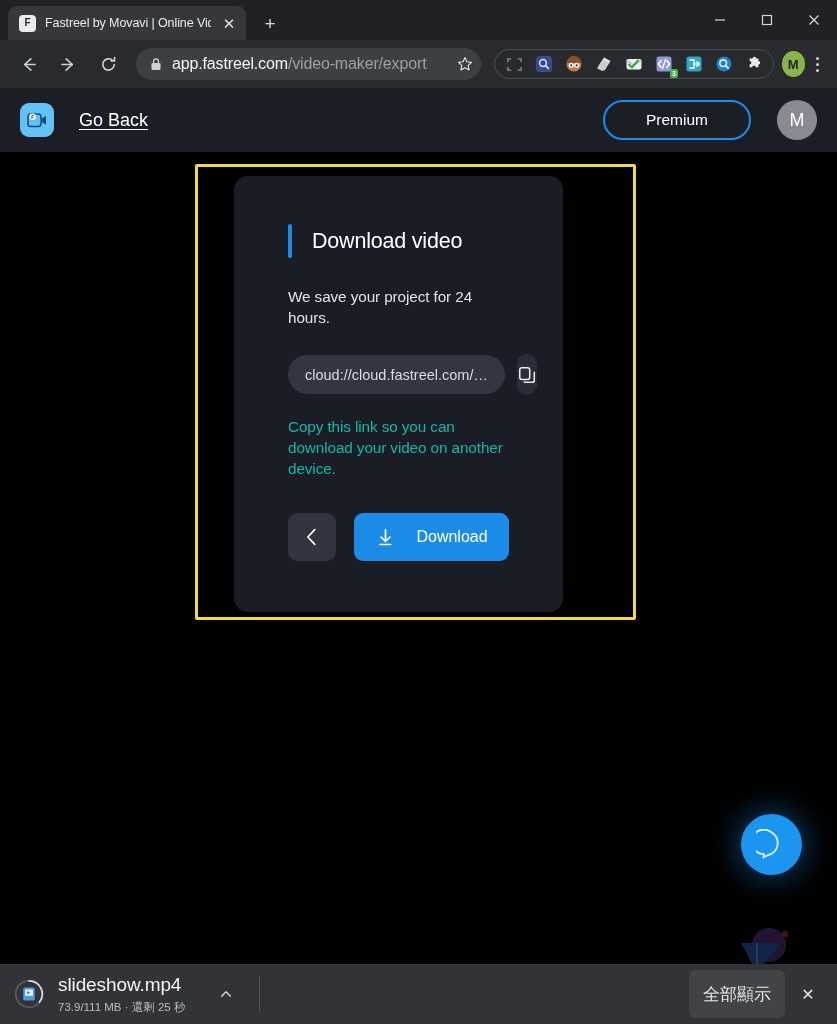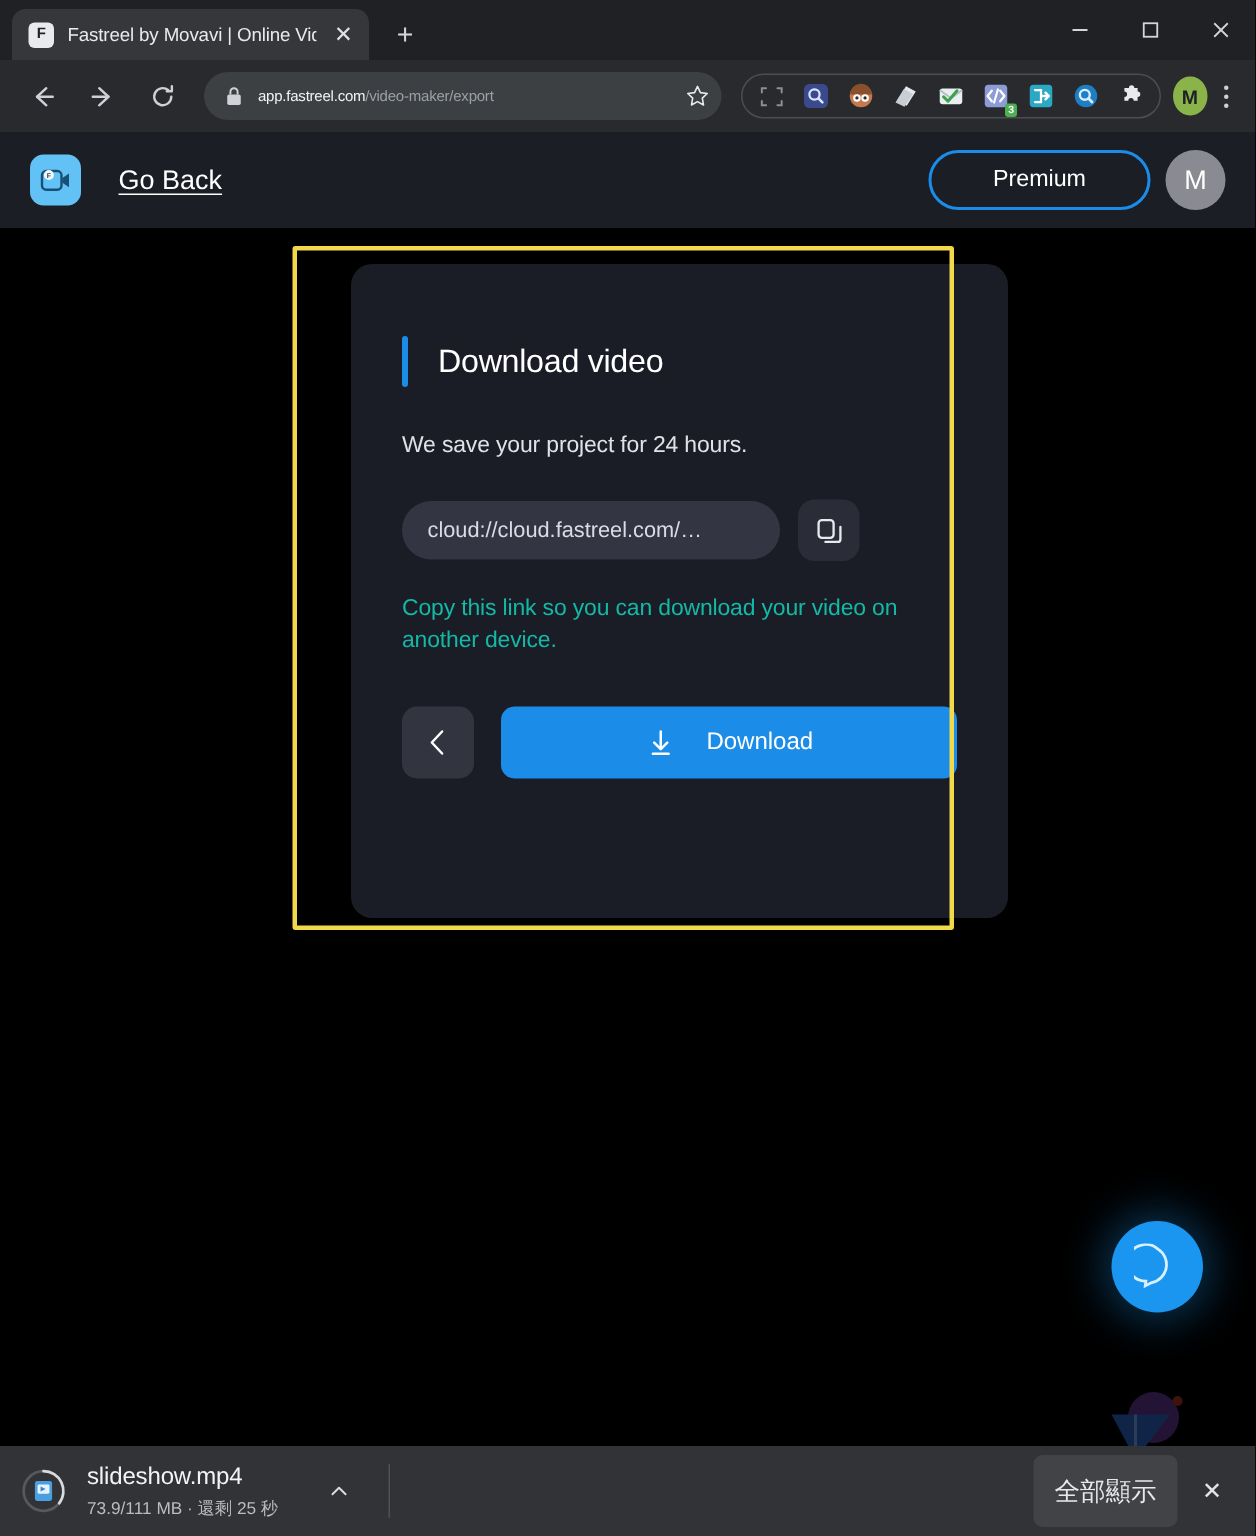--- a/index.html
+++ b/index.html
@@ -64,21 +64,21 @@
     display: flex; align-items: center; justify-content: center;
     color: #cdd0d4; flex-shrink: 0;
   }
   .omnibox {
     flex: 0 0 auto; width: 345px; height: 32px;
     background: #3c4043; border-radius: 16px;
     display: flex; align-items: center; padding: 0 8px 0 14px;
     margin-left: 8px;
   }
   .lock { color: #cfd2d6; margin-right: 10px; display:flex; }
-  .url { font-size: 10px; color: #f1f3f4; white-space: nowrap; flex: 1; letter-spacing: -0.15px;}
+  .url { font-size: 16px; color: #f1f3f4; white-space: nowrap; flex: 1; letter-spacing: -0.15px;}
   .url .path { color: #9aa0a6; }
   .star { color: #e8eaed; display:flex; }
 
   .exticons {
     display: flex; align-items: center; gap: 0px;
     margin-left: 13px; border: 1px solid #4a4d51; border-radius: 16px;
     height: 30px; padding: 0 4px;
   }
   .exticon {
     width: 30px; height: 26px; display: flex; align-items: center; justify-content: center;
@@ -110,21 +110,21 @@
   .brand-logo {
     width: 34px; height: 34px; border-radius: 9px;
     background: #63c2f5; display: flex; align-items: center; justify-content: center;
     flex-shrink: 0;
   }
   .goback {
     margin-left: 25px; font-size: 18px; color: #fff;
     text-decoration: underline; text-underline-offset: 3px;
   }
   .header-right {
-    margin-left: auto; display: flex; align-items: center; gap: 10px;
+    margin-left: auto; display: flex; align-items: center; gap: 26px;
   }
   .premium {
     width: 148px; height: 40px; border: 2px solid #1b8ce8;
     border-radius: 22px; background: transparent;
     color: #fff; font-size: 15.5px;
     display: flex; align-items: center; justify-content: center;
   }
   .avatar {
     width: 40px; height: 40px; border-radius: 50%;
     background: #8a8a92; color: #fff; font-size: 18px;
@@ -139,23 +139,23 @@
   
   .highlight {
     position: absolute; left: 195px; top: 164px;
     width: 441px; height: 456px;
     border: 3px solid #f2d94a; border-radius: 2px;
     pointer-events: none;
   }
 
   .modal {
     position: absolute; left: 234px; top: 176px;
-    width: 438px; height: 436px;
+    width: 329px; height: 436px;
     background: #1b1d26; border-radius: 14px;
-    padding: 32px 34px;
+    padding: 32px 54px;
   }
   .modal-title-row { display: flex; align-items: center; gap: 20px; margin-top: 16px;}
   .accent-bar { width: 4px; height: 34px; background: #1b8ce8; border-radius: 2px;}
   .modal-title { font-size: 21.5px; color: #fff; letter-spacing: -0.2px; }
 
   .m-line {
     color: #dfe2e8; font-size: 15.3px; line-height: 21px;
     letter-spacing: -0.1px;
   }
   .m-line.p1 { margin-top: 28px; }
@@ -208,21 +208,21 @@
   
   .dlbar {
     position: absolute; left: 0; bottom: 0; width: 837px; height: 60px;
     background: #323336; display: flex; align-items: center; padding: 0 14px;
   }
   .dl-ico {
     width: 30px; height: 30px; flex-shrink: 0; position: relative;
     display: flex; align-items: center; justify-content: center;
   }
   .dl-text { margin-left: 14px; }
-  .dl-name { font-size: 16px; color: #f2f3f4; letter-spacing: -0.1px;}
+  .dl-name { font-size: 19px; color: #f2f3f4; letter-spacing: -0.1px;}
   .dl-sub { font-size: 11.5px; color: #b9bcc0; margin-top: 4px; }
   .dl-chev {
     margin-left: 28px; width: 26px; height: 26px;
     display: flex; align-items: center; justify-content: center; color: #d9dbde;
   }
   .dl-sep { width: 1px; height: 36px; background: #4e5053; margin-left: 20px; }
   .dl-right { margin-left: auto; display: flex; align-items: center; gap: 8px; }
   .showall {
     height: 48px; padding: 0 14px; border-radius: 6px;
     background: #414346; color: #e6e8ea; font-size: 17px;

